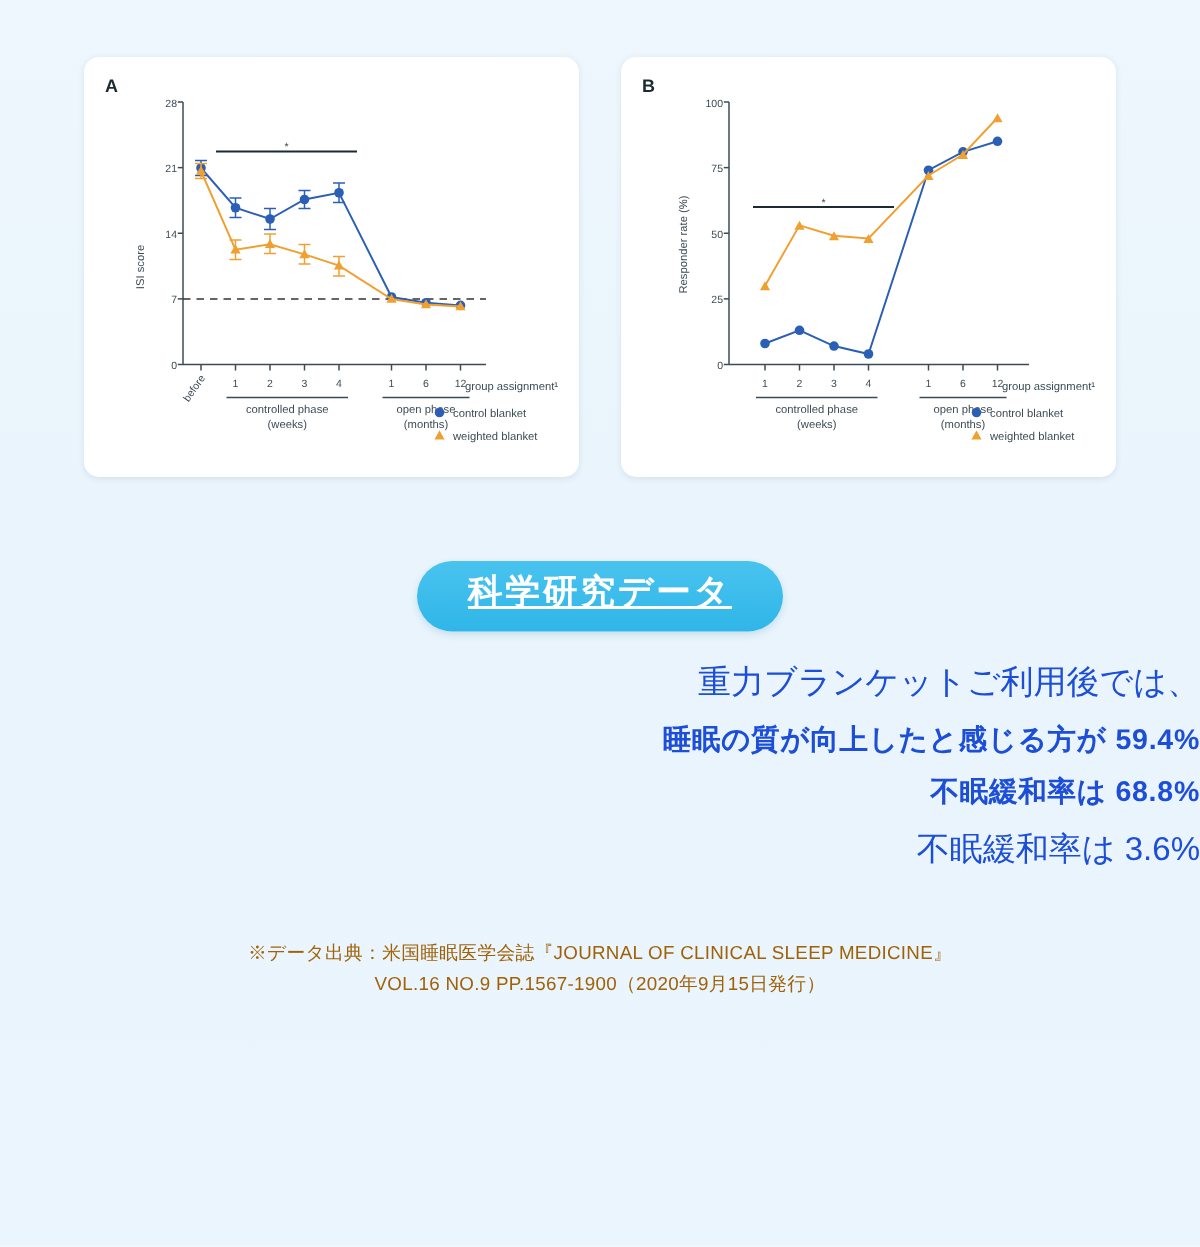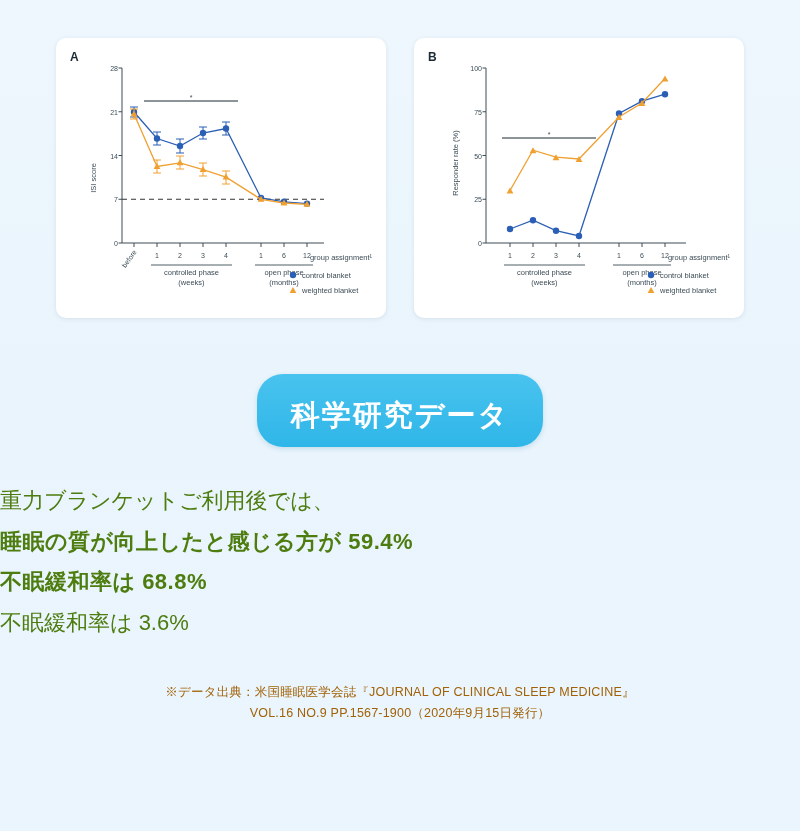--- a/index.html
+++ b/index.html
@@ -56,38 +56,39 @@
   }
 
   
   .badge-wrap {
     display: flex; justify-content: center;
     margin-top: 56px;
   }
   .badge {
     background: linear-gradient(180deg,#49c3ef 0%, #2fb6e8 100%);
     color: #ffffff;
-    font-size: 29px;
+    font-size: 23px;
     font-weight: bold;
     letter-spacing: 2px;
     border-radius: 26px;
-    padding: 22px 34px 11px;
+    padding: 5px 34px 11px;
     box-shadow: 0 2px 5px rgba(40,120,160,0.18);
     white-space: nowrap;
+    text-decoration: underline;
   }
 
   
   .body-text {
-    margin-top: 34px;
-    text-align: left;
-    color: #4d7c0f;
+    margin-top: 14px;
+    text-align: right;
+    color: #1d4ed8;
     line-height: 1.85;
   }
   .line { font-size: 22px; }
-  .line.strong { font-weight: bold; font-size: 22px; letter-spacing: 0.5px; }
+  .line.strong { font-weight: bold; font-size: 19px; letter-spacing: 0.5px; }
 
   .source {
     margin-top: 38px;
     text-align: center;
     color: #a16207;
     font-size: 12.5px;
     line-height: 1.7;
     letter-spacing: 0.2px;
   }
 </style>

